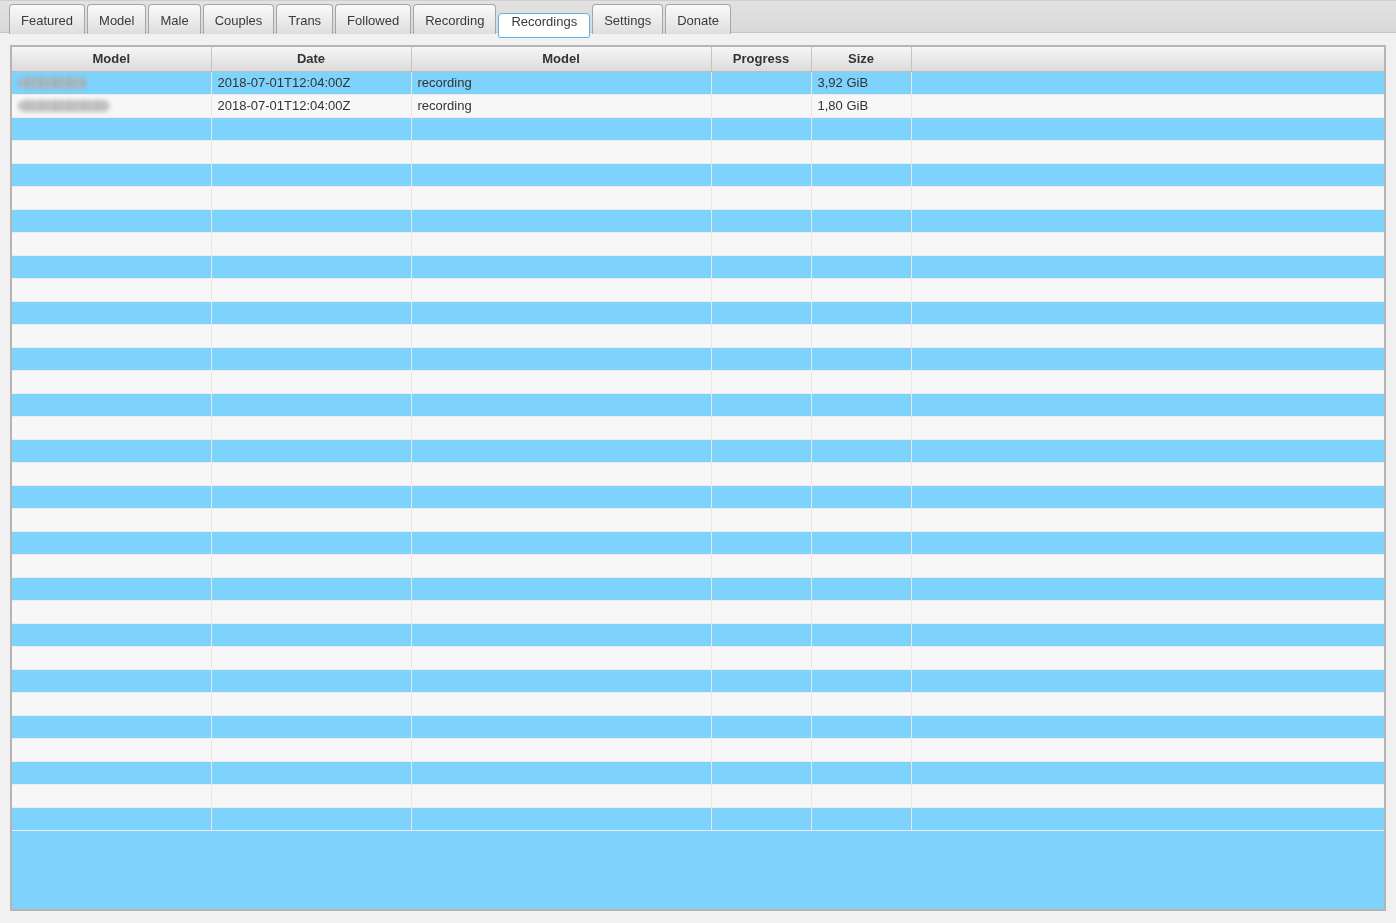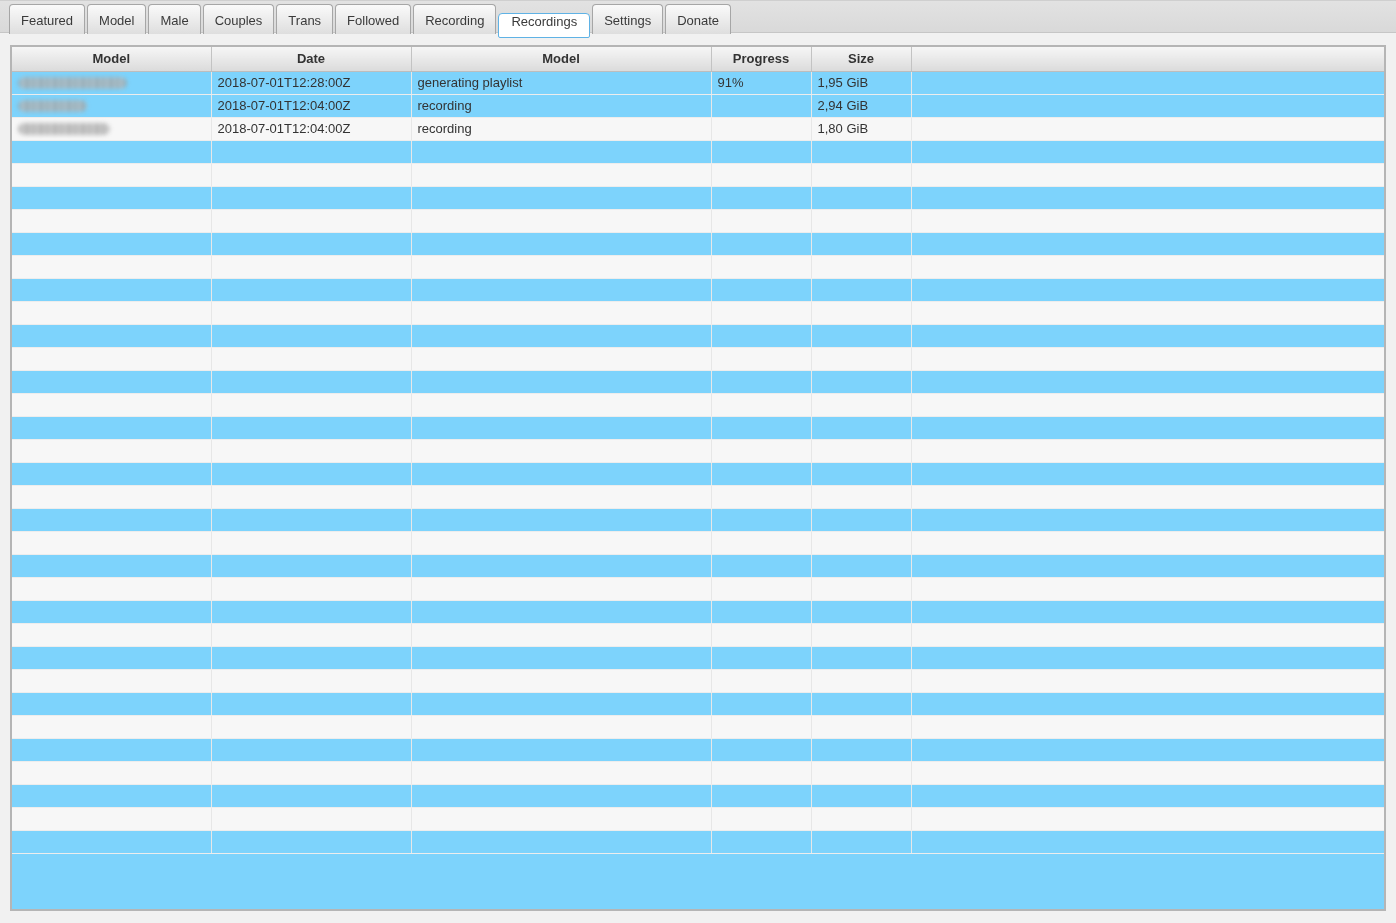--- a/index.html
+++ b/index.html
@@ -118,36 +118,26 @@
           <th>Date</th>
           <th>Model</th>
           <th>Progress</th>
           <th>Size</th>
           <th></th>
         </tr>
     </thead>
     <tbody>
         <tr>
           <td>
-            <div class="blur-name" style="width: 109px;"></div>
-          </td>
-          <td>2018-07-01T12:28:00Z</td>
-          <td>generating playlist</td>
-          <td>91%</td>
-          <td>1,95 GiB</td>
-          <td></td>
-        </tr>
-        <tr>
-          <td>
             <div class="blur-name" style="width: 69px;"></div>
           </td>
           <td>2018-07-01T12:04:00Z</td>
           <td>recording</td>
           <td></td>
-          <td>2,94 GiB</td>
+          <td>3,92 GiB</td>
           <td></td>
         </tr>
         <tr class="odd">
           <td>
             <div class="blur-name" style="width: 92px;"></div>
           </td>
           <td>2018-07-01T12:04:00Z</td>
           <td>recording</td>
           <td></td>
           <td>1,80 GiB</td>

